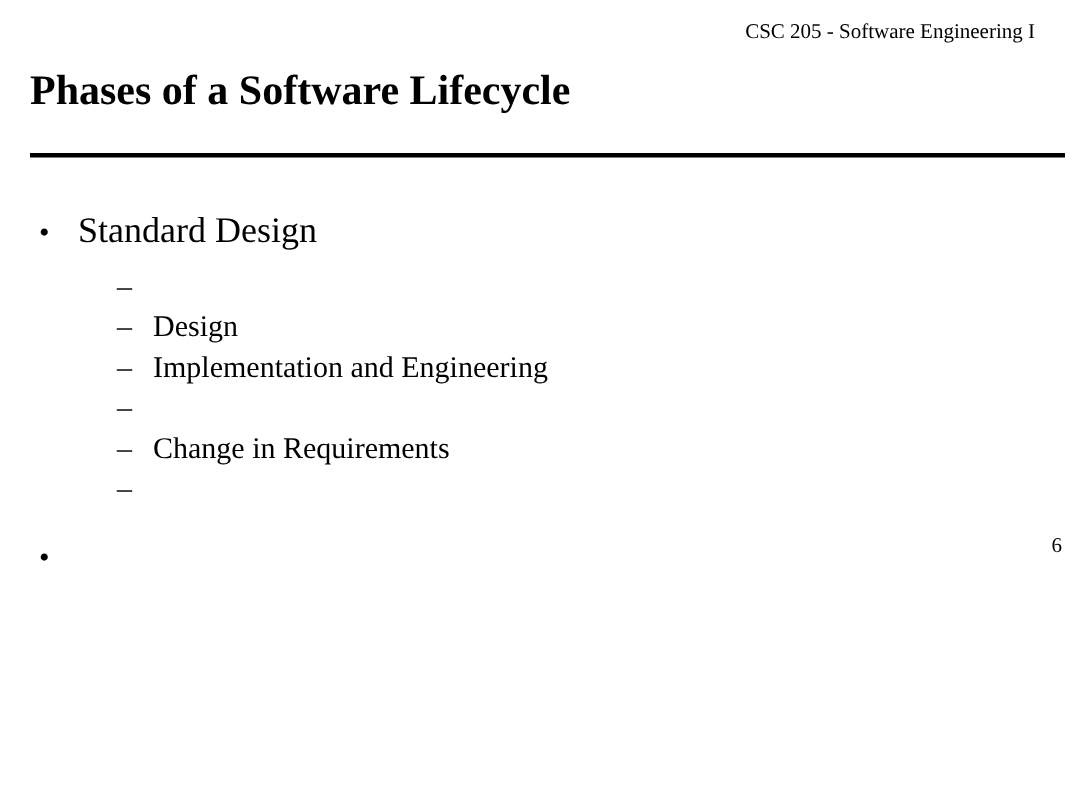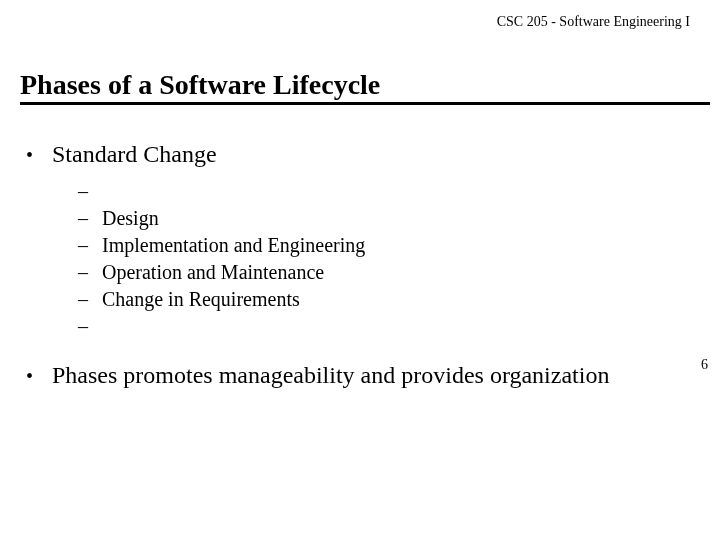--- a/index.html
+++ b/index.html
@@ -20,21 +20,21 @@
     box-sizing: border-box;
   }
   .course-header {
     position: absolute;
     top: 14px;
     right: 30px;
     font-size: 14px;
   }
   .title {
     position: absolute;
-    top: 69px;
+    top: 45px;
     left: 20px;
     font-size: 28px;
     font-weight: bold;
   }
   .rule {
     position: absolute;
     top: 102px;
     left: 20px;
     right: 10px;
     height: 0;
@@ -94,50 +94,48 @@
   <div class="course-header">CSC 205 - Software Engineering I</div>
 
   <div class="title">Phases of a Software Lifecycle</div>
 
   <div class="rule"></div>
 
   <div class="content">
 
     <div class="bullet-l1">
       <span class="dot">•</span>
-      <span>Standard Change</span>
+      <span>Standard Design</span>
     </div>
 
     <div class="sub-list">
       <div class="bullet-l2">
         <span class="dash">–</span>
       </div>
       <div class="bullet-l2">
         <span class="dash">–</span>
         <span>Design</span>
       </div>
       <div class="bullet-l2">
         <span class="dash">–</span>
         <span>Implementation and Engineering</span>
       </div>
       <div class="bullet-l2">
         <span class="dash">–</span>
-        <span>Operation and Maintenance</span>
       </div>
       <div class="bullet-l2">
         <span class="dash">–</span>
         <span>Change in Requirements</span>
       </div>
       <div class="bullet-l2">
         <span class="dash">–</span>
       </div>
     </div>
 
     <div class="bullet-l1 second">
       <span class="dot">•</span>
-      <span>Phases promotes manageability and provides organization</span>
     </div>
 
   </div>
 
   <div class="page-number">6</div>
 
 </div>
 
 </body></html>

